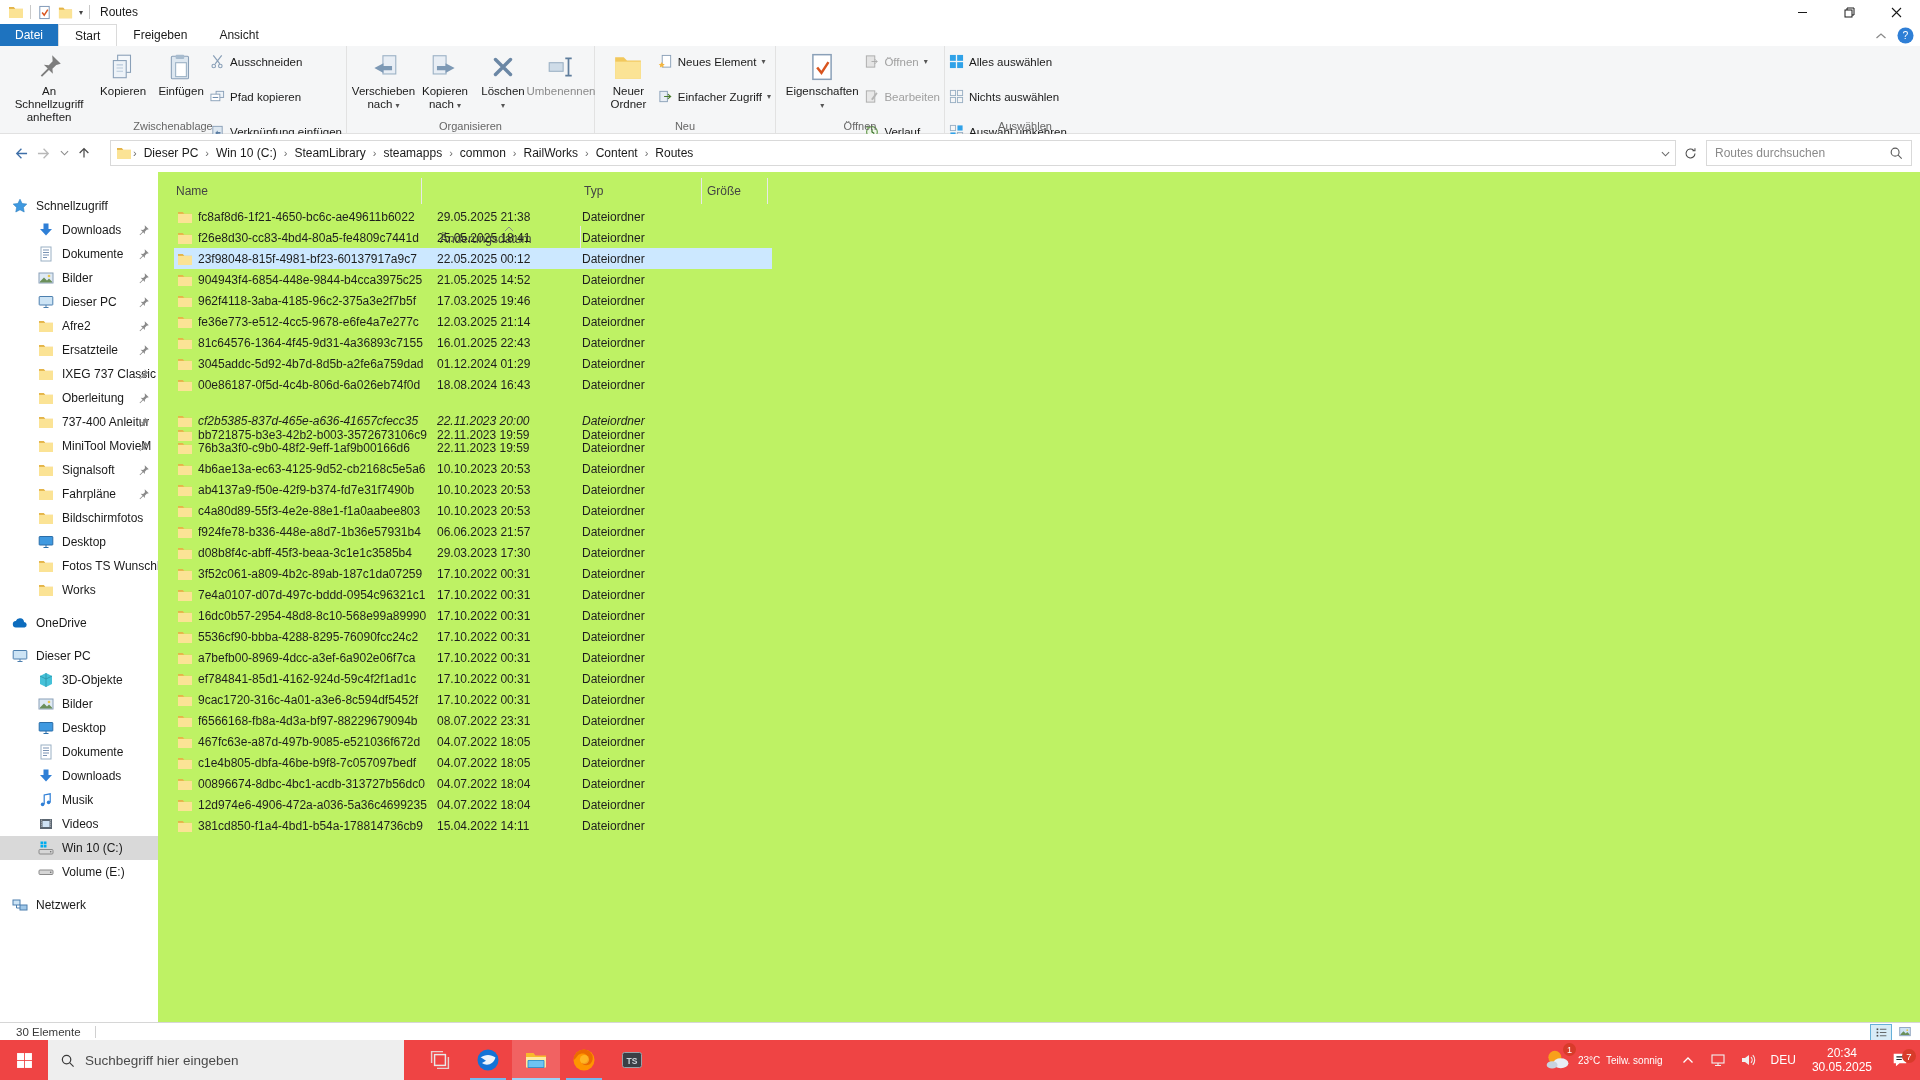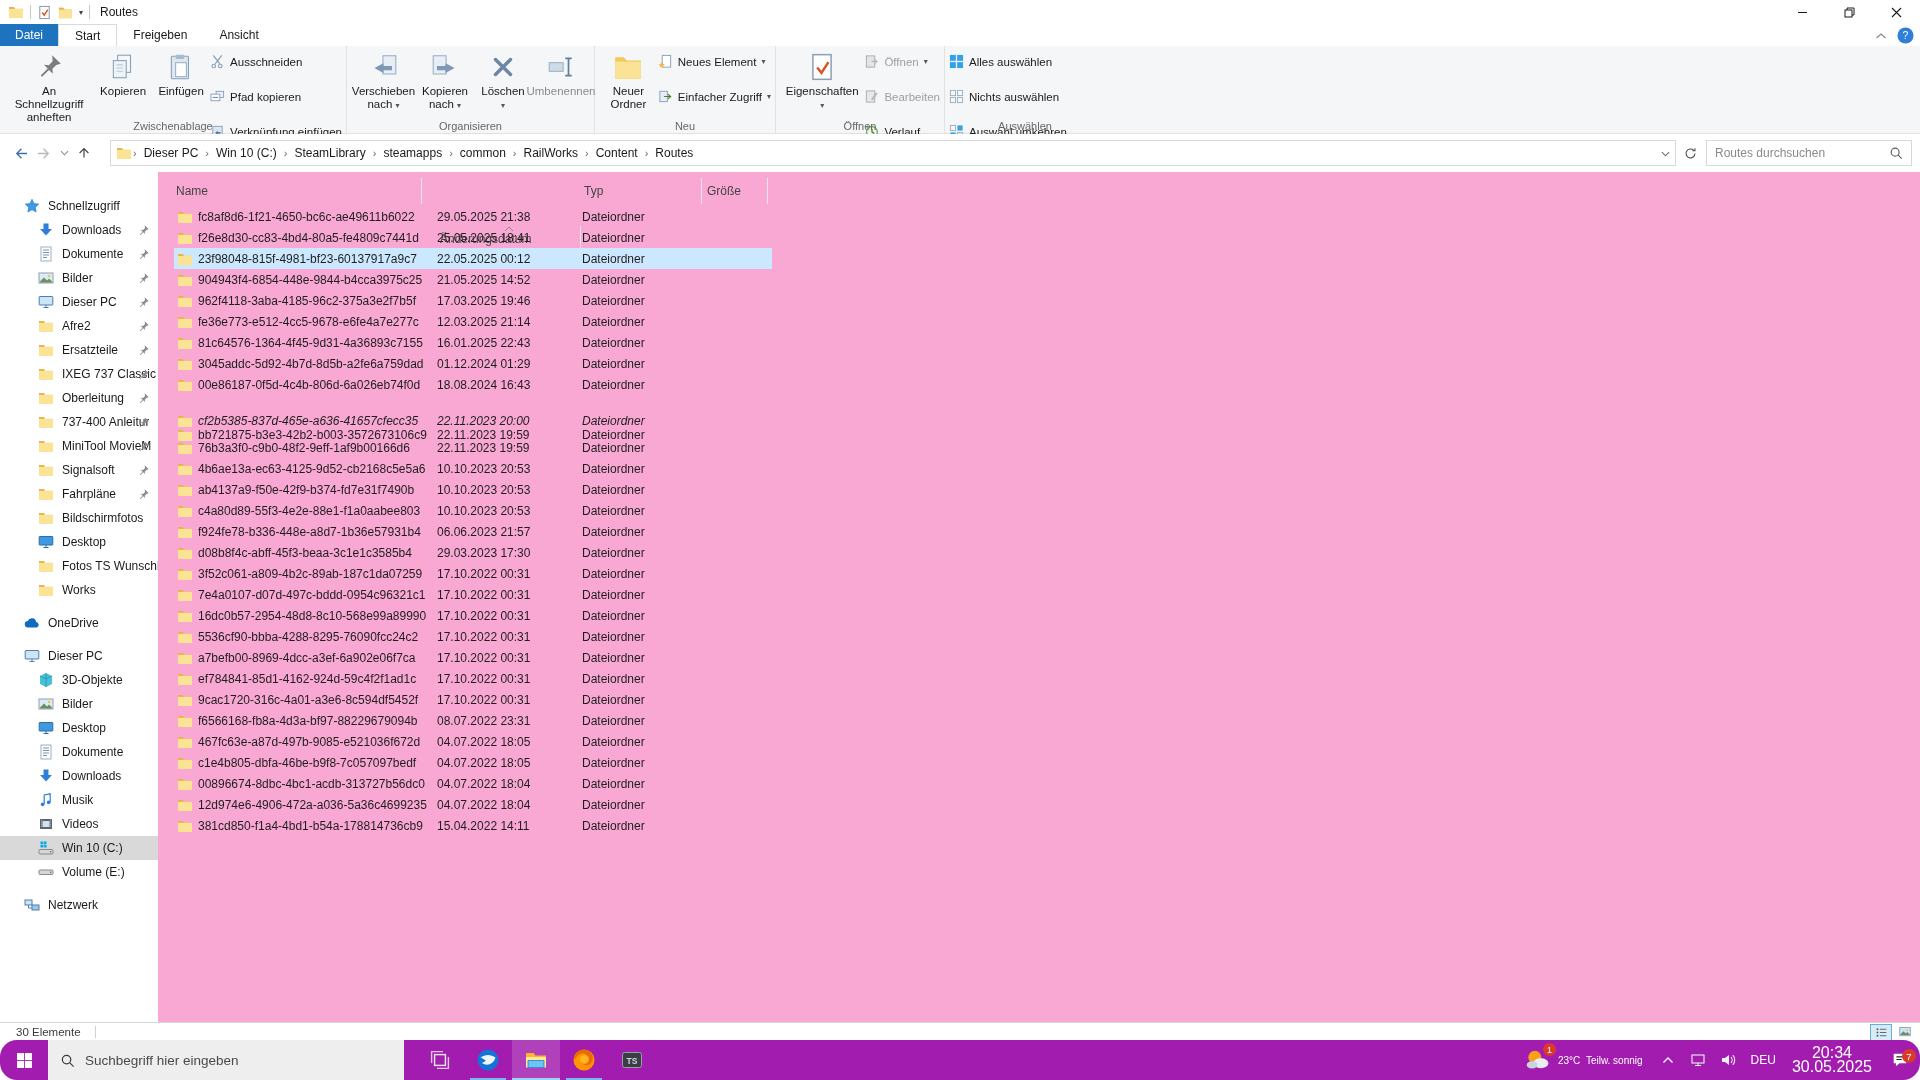--- a/index.html
+++ b/index.html
@@ -49,69 +49,69 @@
   #crumbbar{position:absolute;left:110px;top:6px;width:1566px;height:26px;border:1px solid #d9d9d9;background:#fff;display:flex;align-items:center;box-sizing:border-box;}
   .crumb{padding:0 6px;white-space:nowrap;color:#1a1a1a;}
   .crumb-sep{color:#6a6a6a;font-size:11px;padding:0 1px;}
   #crumb-dd{margin-left:auto;width:20px;text-align:center;}
   #refresh-btn{position:absolute;left:1678px;top:6px;width:24px;height:26px;display:flex;align-items:center;justify-content:center;}
   #searchbox{position:absolute;left:1706px;top:6px;width:206px;height:26px;border:1px solid #d9d9d9;background:#fff;display:flex;align-items:center;box-sizing:border-box;}
   #searchbox input{border:none;outline:none;flex:1;font-family:inherit;font-size:12px;color:#1a1a1a;padding:0 4px 0 8px;background:transparent;min-width:0;}
   #searchbox input::placeholder{color:#8a8a8a;}
   
   #sidebar{position:absolute;left:0;top:172px;width:158px;height:850px;background:#fff;overflow:hidden;padding-top:22px;box-sizing:border-box;}
-  .sb-item{height:24px;display:flex;align-items:center;gap:8px;padding-left:24px;position:relative;white-space:nowrap;}
+  .sb-item{height:24px;display:flex;align-items:center;gap:8px;padding-left:12px;position:relative;white-space:nowrap;}
   .sb-child{padding-left:38px;}
   .sb-item .pin{position:absolute;right:8px;width:13px;height:13px;}
   .sb-selected{background:#d9d9d9;}
   .sb-gap{height:9px;}
   .sb-label{overflow:hidden;text-overflow:clip;max-width:96px;}
   
-  #filepane{position:absolute;left:158px;top:172px;right:0;height:850px;background:#f9a8d4;}
+  #filepane{position:absolute;left:158px;top:172px;right:0;height:850px;background:#bef264;}
   #colheaders{position:absolute;left:0;top:6px;height:26px;right:0;color:#444;}
   .colh{position:absolute;top:0;height:26px;display:flex;align-items:center;font-size:12px;color:#444;border-right:1px solid #e8e8e8;box-sizing:border-box;padding-left:4px;}
   #sortcaret{position:absolute;top:-5px;width:10px;height:7px;color:#8a8a8a;}
   #file-rows{position:absolute;left:0;top:34px;right:0;bottom:0;}
   .frow{position:absolute;left:14px;width:600px;height:21px;}
   .frow .sel{position:absolute;left:2px;top:0;width:598px;height:21px;background:#cce8ff;}
   .fcell{position:absolute;top:0;height:21px;display:flex;align-items:center;font-size:12px;color:#1e1e1e;white-space:nowrap;}
   .f-icon{left:5px;width:16px;}
   .f-name{left:26px;width:248px;overflow:hidden;}
   .f-date{left:265px;width:130px;}
   .f-type{left:410px;width:108px;}
   
   #statusbar{position:absolute;left:0;top:1022px;width:1920px;height:18px;background:#fff;border-top:1px solid #d6d6d6;display:flex;align-items:center;}
   #status-count{padding-left:16px;font-size:11.5px;color:#3a3a3a;}
   #status-sep{width:1px;height:12px;background:#d0d0d0;margin-left:14px;}
   #viewbtns{position:absolute;right:4px;top:0;height:18px;display:flex;align-items:center;gap:2px;}
   .viewbtn{width:22px;height:17px;display:flex;align-items:center;justify-content:center;box-sizing:border-box;}
   .viewbtn.active{border:1px solid #66b0d8;background:#d8ecf7;}
   
-  #taskbar{position:absolute;left:0;top:1040px;width:1920px;height:40px;background:#a21caf;display:flex;align-items:stretch;color:#fff;border-radius:17px;}
+  #taskbar{position:absolute;left:0;top:1040px;width:1920px;height:40px;background:#ef4444;display:flex;align-items:stretch;color:#fff;}
   #start-btn{width:48px;display:flex;align-items:center;justify-content:center;}
   #start-btn .icon{width:17px;height:17px;}
   #tb-search{width:344px;background:#eeeeee;display:flex;align-items:center;gap:8px;padding-left:12px;}
   #tb-search input{border:none;outline:none;background:transparent;font-family:inherit;font-size:13.5px;color:#2a2a2a;flex:1;min-width:0;}
   #tb-search input::placeholder{color:#4a4a4a;}
   #tb-apps{display:flex;align-items:stretch;margin-left:12px;}
   .tb-app{width:48px;display:flex;align-items:center;justify-content:center;position:relative;}
   .tb-app .icon{width:24px;height:24px;}
   .tb-app.running::after{content:"";position:absolute;left:6px;right:6px;bottom:0;height:2px;background:#76b9ed;}
   .tb-app.active{background:rgba(255,255,255,0.16);}
   .tb-app.active::after{left:0;right:0;background:#9cd2f7;}
   #tb-tray{margin-left:auto;display:flex;align-items:center;gap:0;}
   #tb-weather{display:flex;align-items:center;gap:8px;padding:0 10px;}
   #weather-icon-wrap{position:relative;width:26px;height:26px;}
   .badge{position:absolute;background:#d83b2a;color:#fff;border-radius:50%;font-size:9px;display:flex;align-items:center;justify-content:center;}
   #weather-badge{top:-4px;right:-6px;width:13px;height:13px;}
   #tb-weather-text{font-size:10px;color:#fff;white-space:nowrap;}
   .tray-ic{width:30px;height:40px;display:flex;align-items:center;justify-content:center;}
   .tray-ic .icon{width:16px;height:16px;}
   #tb-lang{padding:0 8px;font-size:12px;display:flex;align-items:center;}
-  #tb-clock{padding:0 8px;text-align:center;font-size:16px;line-height:14px;display:flex;flex-direction:column;justify-content:center;}
+  #tb-clock{padding:0 8px;text-align:center;font-size:12px;line-height:14px;display:flex;flex-direction:column;justify-content:center;}
   #tb-notif{width:40px;display:flex;align-items:center;justify-content:center;position:relative;}
   #tb-notif .icon{width:18px;height:18px;}
   #notif-badge{bottom:6px;right:4px;width:14px;height:14px;font-size:9.5px;}
 </style>
 </head>
 <body>
 
 <div id="titlebar">
   <div id="qat">
     <span class="icon i16" id="qat-i1">

